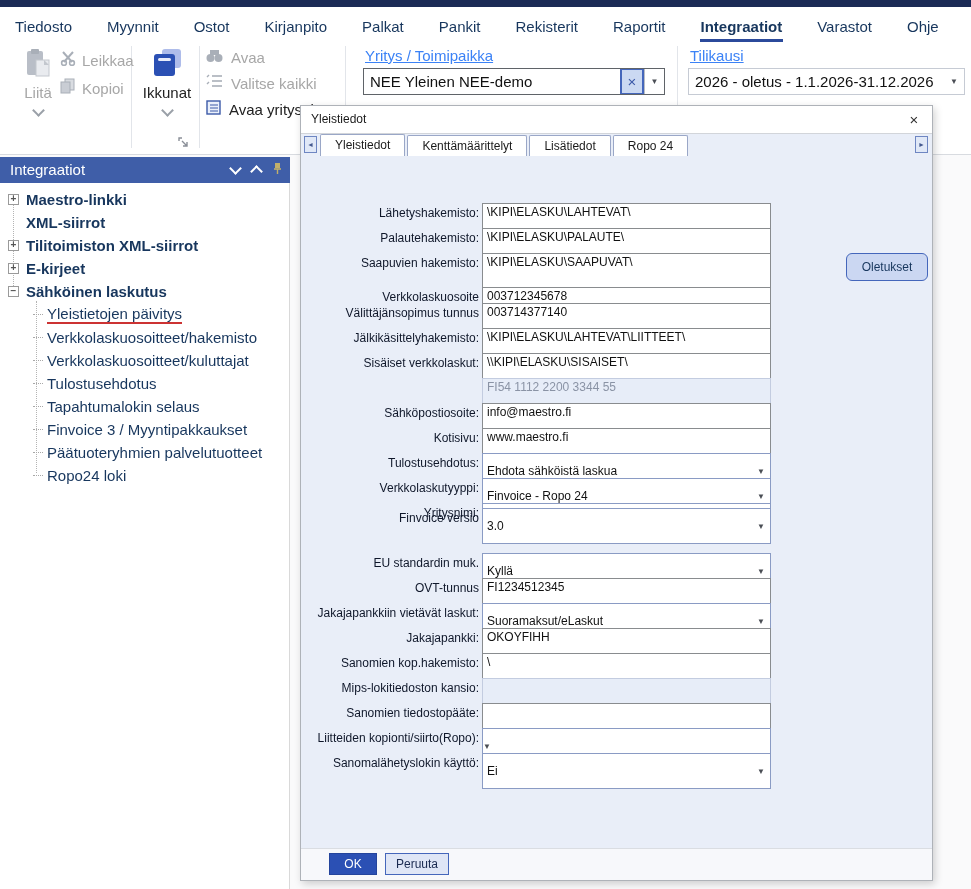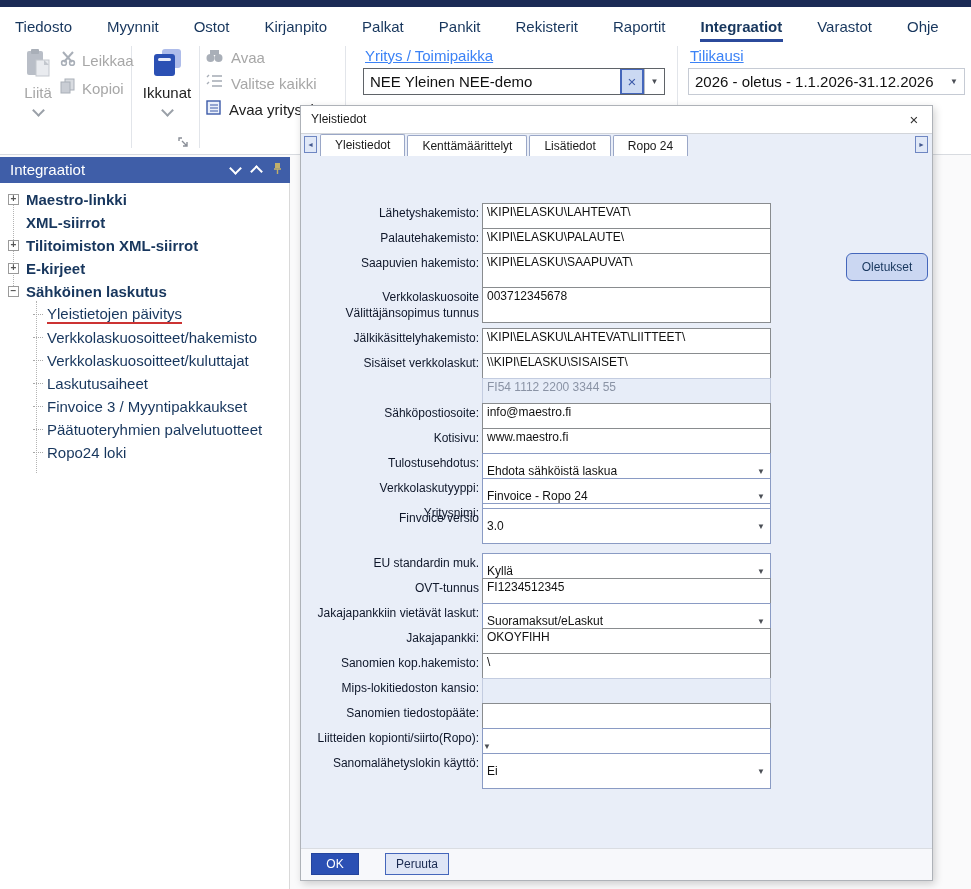--- a/index.html
+++ b/index.html
@@ -69,21 +69,21 @@
   .field-label{position:absolute;left:0;top:0;width:178px;text-align:right;font-size:12px;color:#0f172a;line-height:20px;white-space:nowrap;}
   .fldwrap{position:absolute;left:181px;top:0;width:289px;height:36px;}
   .fld{position:absolute;inset:0;box-sizing:border-box;font-family:"Liberation Sans",sans-serif;font-size:12px;}
   .fld.text{background:#fff;border:1px solid #898C8F;color:#111;padding:1px 4px;}
   .fld.disabled{background:#E7EDF8;border:1px solid #C3CCE0;color:#8A93A5;padding:1px 4px;}
   .fld.select{background:#fff;border:1px solid #8A9BC4;color:#111;display:flex;align-items:center;}
   .fld.select .sval{flex:1;padding:0 4px;white-space:nowrap;overflow:hidden;}
   .fld.select .sarr{font-size:8px;color:#4A4E55;padding-right:5px;}
   .defaults-button{position:absolute;left:545px;top:97px;width:80px;height:26px;background:#CBD7F2;border:1px solid #4466BB;border-radius:6px;font-size:12px;color:#17365D;display:flex;align-items:center;justify-content:center;}
   .dlg-footer{position:absolute;left:0;bottom:0;right:0;height:31px;background:#F7F8FB;border-top:1px solid #DADDE2;}
-  .ok-button{position:absolute;left:10px;top:4px;width:48px;height:22px;background:#2B50B4;border:1px solid #24449C;color:#fff;font-size:12px;display:flex;align-items:center;justify-content:center;box-sizing:border-box;}
+  .ok-button{position:absolute;left:28px;top:4px;width:48px;height:22px;background:#2B50B4;border:1px solid #24449C;color:#fff;font-size:12px;display:flex;align-items:center;justify-content:center;box-sizing:border-box;}
   .cancel-button{position:absolute;left:84px;top:4px;width:64px;height:22px;background:#DFE6F6;border:1px solid #4466BB;color:#1A2A50;font-size:12px;display:flex;align-items:center;justify-content:center;box-sizing:border-box;}
 </style>
 </head>
 <body>
 
 <div class="stage">
 
   <div class="topstrip"></div>
 
   <div class="menubar">
@@ -257,21 +257,25 @@
         <div class="tree-row child">
           <span class="dash"></span>
           <span class="lbl">Verkkolaskuosoitteet/hakemisto</span>
         </div>
         <div class="tree-row child">
           <span class="dash"></span>
           <span class="lbl">Verkkolaskuosoitteet/kuluttajat</span>
         </div>
         <div class="tree-row child">
           <span class="dash"></span>
-          <span class="lbl">Laskutusaiheet</span>
+          <span class="lbl">Tulostusehdotus</span>
+        </div>
+        <div class="tree-row child">
+          <span class="dash"></span>
+          <span class="lbl">Tapahtumalokin selaus</span>
         </div>
         <div class="tree-row child">
           <span class="dash"></span>
           <span class="lbl">Finvoice 3 / Myyntipakkaukset</span>
         </div>
         <div class="tree-row child">
           <span class="dash"></span>
           <span class="lbl">Päätuoteryhmien palvelutuotteet</span>
         </div>
         <div class="tree-row child">
@@ -317,20 +321,23 @@
           </div>
         </div>
         <div class="field-row" style="top: 122px; margin-top: 9px;">
           <div class="field-label">Verkkolaskuosoite</div>
           <div class="fldwrap">
             <div class="fld text">003712345678</div>
           </div>
         </div>
         <div class="field-row" style="top: 147px;">
           <div class="field-label">Välittäjänsopimus tunnus</div>
+          <div class="fldwrap">
+            <div class="fld text">003714377140</div>
+          </div>
         </div>
         <div class="field-row" style="top: 172px;">
           <div class="field-label">Jälkikäsittelyhakemisto:</div>
           <div class="fldwrap">
             <div class="fld text">\KIPI\ELASKU\LAHTEVAT\LIITTEET\</div>
           </div>
         </div>
         <div class="field-row" style="top: 197px;">
           <div class="field-label">Sisäiset verkkolaskut:</div>
           <div class="fldwrap">

